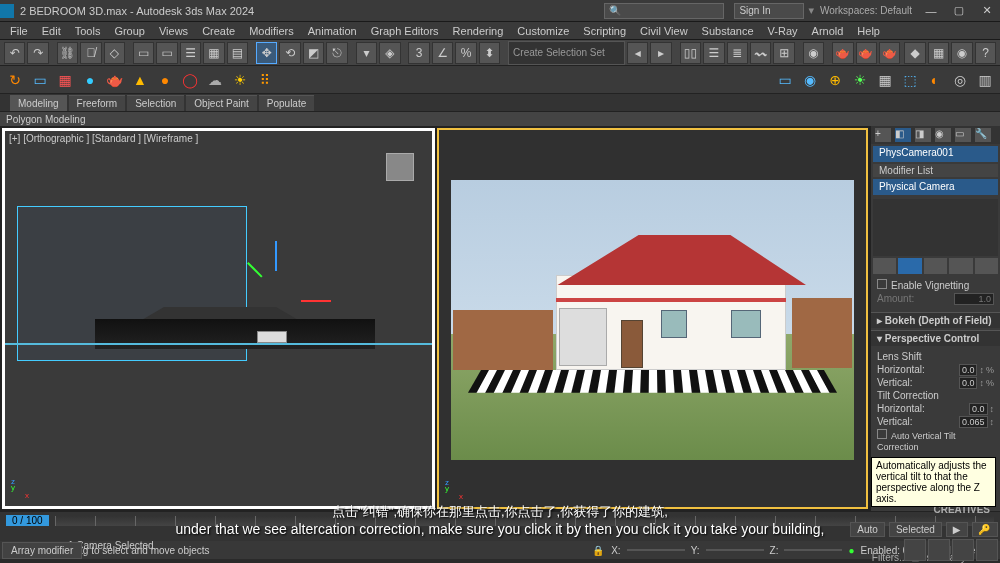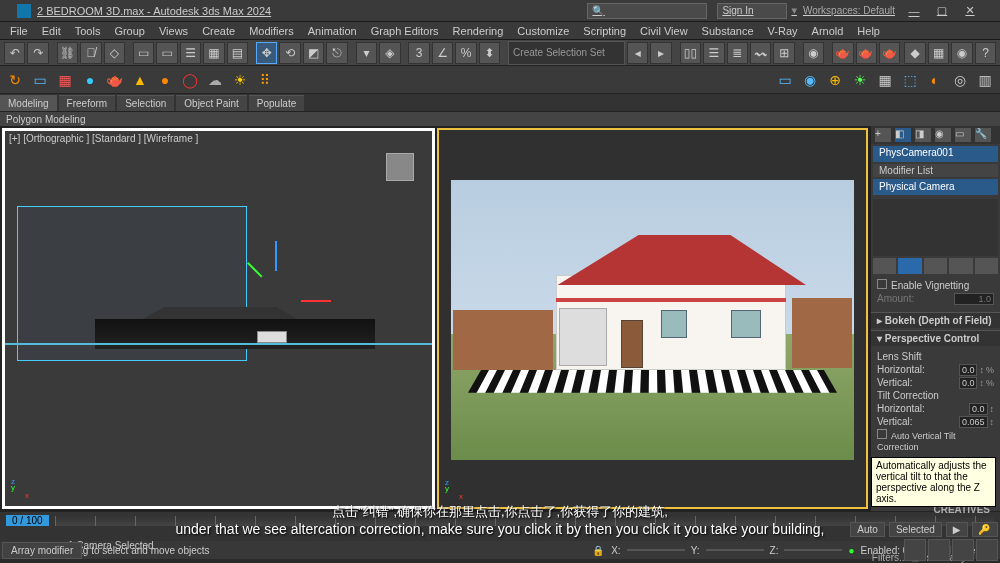--- a/index.html
+++ b/index.html
@@ -1,39 +1,39 @@
 <!DOCTYPE html>
 <html><head>
 <meta charset="utf-8">
 <style>
 * { margin: 0; padding: 0; box-sizing: border-box; font-family: "Segoe UI", Arial, sans-serif; }
 body { background: #2a2a2a; color: #ccc; font-size: 11px; overflow: hidden; width: 1000px; height: 563px; position: relative; }
 
-.title-bar { height: 22px; background: #3a3a3a; display: flex; align-items: center; padding: 0 17px; border-bottom: 1px solid #1a1a1a; text-decoration: underline; }
+.title-bar { height: 22px; background: #3a3a3a; display: flex; align-items: center; padding: 0 0; border-bottom: 1px solid #1a1a1a; }
 .title-bar .app-icon { width: 14px; height: 14px; background: #17a; margin-right: 6px; }
 .title-bar .title { flex: 1; font-size: 11px; color: #ccc; }
 .title-bar .search-info { width: 120px; height: 16px; background: #4a4a4a; margin: 0 6px; font-size: 10px; display:flex; align-items:center; padding:0 4px; border:1px solid #666; }
 .title-bar .signin { width: 70px; height: 16px; background: #4a4a4a; margin: 0 4px; font-size:10px; display:flex; align-items:center; padding:0 4px; border:1px solid #666; }
 .title-bar .workspace { font-size: 10px; margin: 16px 6px; color:#aaa; }
 .title-bar .win-btns { display:flex; gap:2px; }
 .title-bar .win-btn { width: 26px; height:18px; display:flex; align-items:center; justify-content:center; color:#ccc; }
 
 .menu-bar { height: 18px; background: #3a3a3a; display: flex; align-items: center; padding: 0 4px; gap: 2px; border-bottom: 1px solid #1a1a1a; }
 .menu-bar .menu-item { padding: 0 6px; font-size: 11px; color: #ccc; cursor: pointer; }
 
 .toolbar-row { height: 26px; background: #444; display: flex; align-items: center; padding: 0 4px; gap: 2px; border-bottom: 1px solid #222; }
 .tool-btn { width: 22px; height: 22px; background: #555; border: 1px solid #333; display:flex; align-items:center; justify-content:center; font-size:12px; color:#ccc; }
 .tool-btn.active { background: #3a5a7a; border-color:#5af; }
 .tool-sep { width: 4px; }
 .selset { width:120px; height:24px; background:#333; border:1px solid #555; font-size:10px; color:#999; padding:0 4px; display:flex; align-items:center; }
 
 .ribbon-row { height: 28px; background: #3a3a3a; display:flex; align-items:center; padding:0 4px; gap:3px; border-bottom:1px solid #222; }
 .ribbon-btn { width:22px; height:22px; display:flex; align-items:center; justify-content:center; font-size:14px; }
 
-.tab-strip { height: 18px; background: #333; display:flex; align-items:flex-end; padding:0 0; border-bottom:1px solid #222; }
+.tab-strip { height: 18px; background: #333; display:flex; align-items:flex-end; padding:0 10px; border-bottom:1px solid #222; }
 .tab { padding:2px 8px; font-size:10px; background:#444; color:#ccc; margin-right:2px; border-top:1px solid #555; }
 .tab.active { background:#555; }
 .sub-tab-strip { height:14px; background:#444; display:flex; padding:0 6px; font-size:10px; color:#ccc; align-items:center; }
 
 .main { display:flex; height: 385px; }
 .viewports { flex:1; display:flex; gap:2px; padding:2px; background:#222; }
 .viewport { flex:1; background:#303030; border:3px solid #ffffff; position:relative; overflow:hidden; }
 .viewport.active { border:2px solid #f0c040; }
 .vp-label { position:absolute; top:2px; left:4px; font-size:10px; color:#ccc; z-index:5; }
 .vp-filter { width:12px; height:12px; background:#666; display:inline-block; margin-left:6px; }

